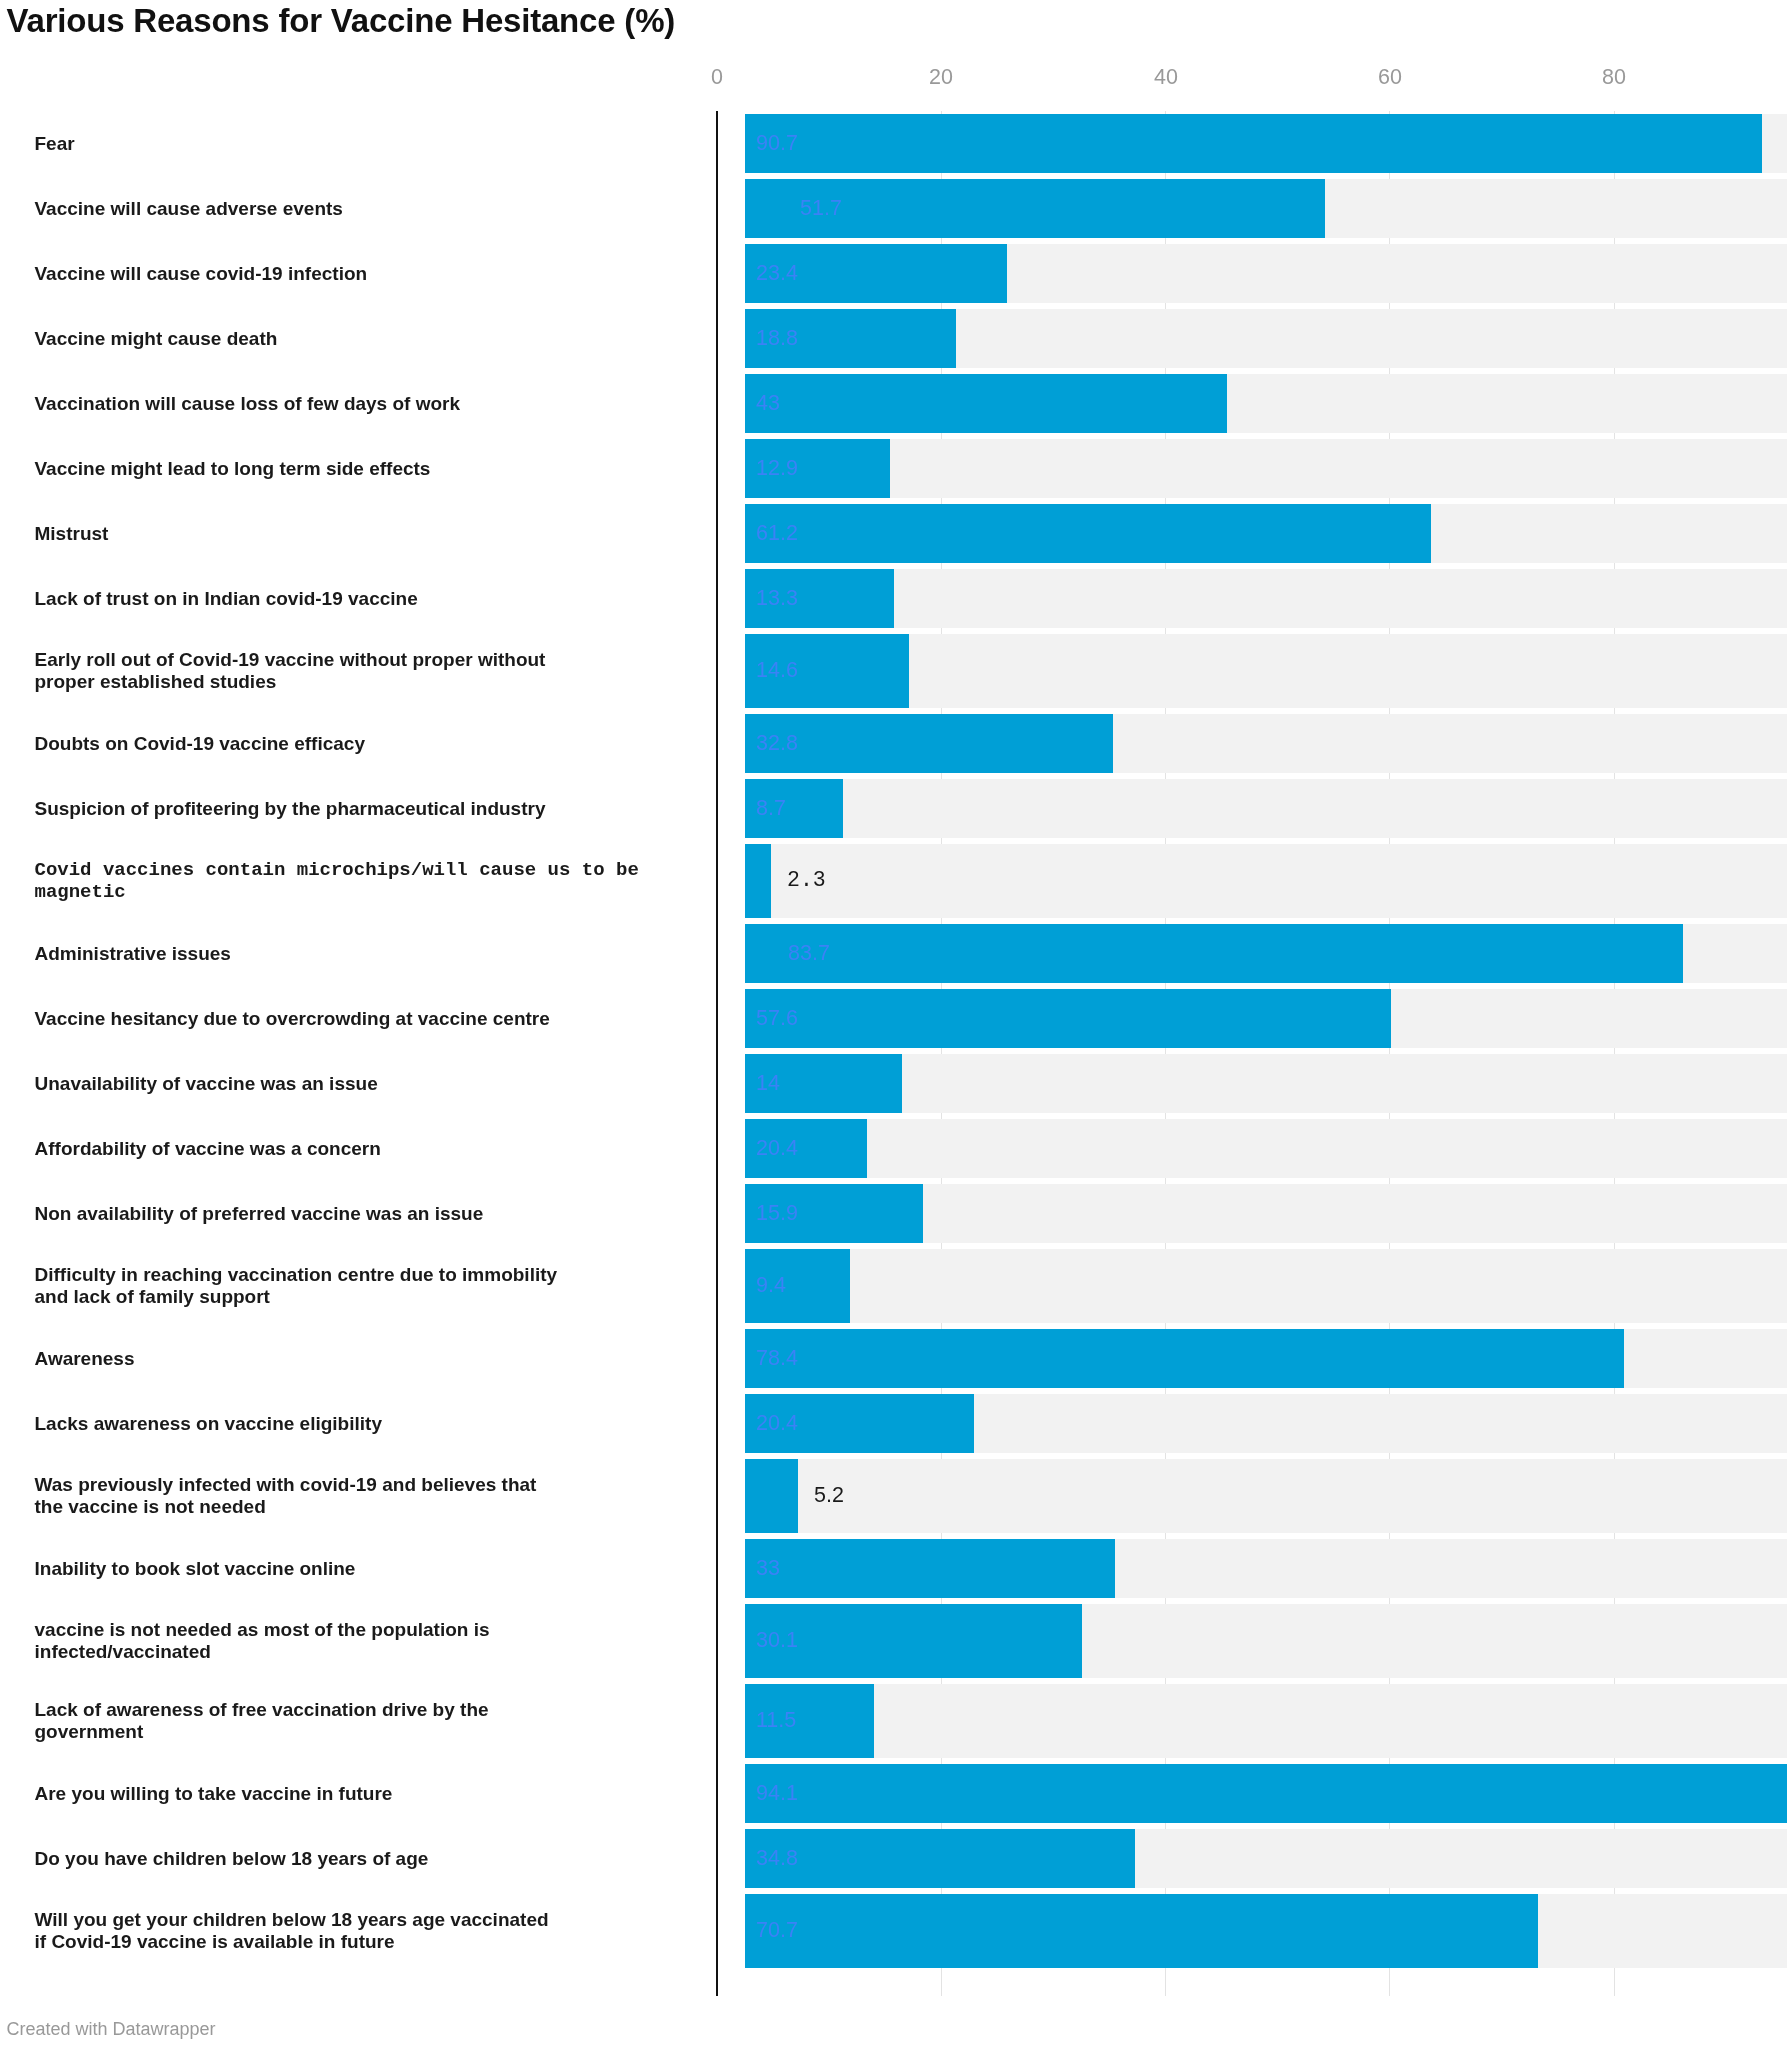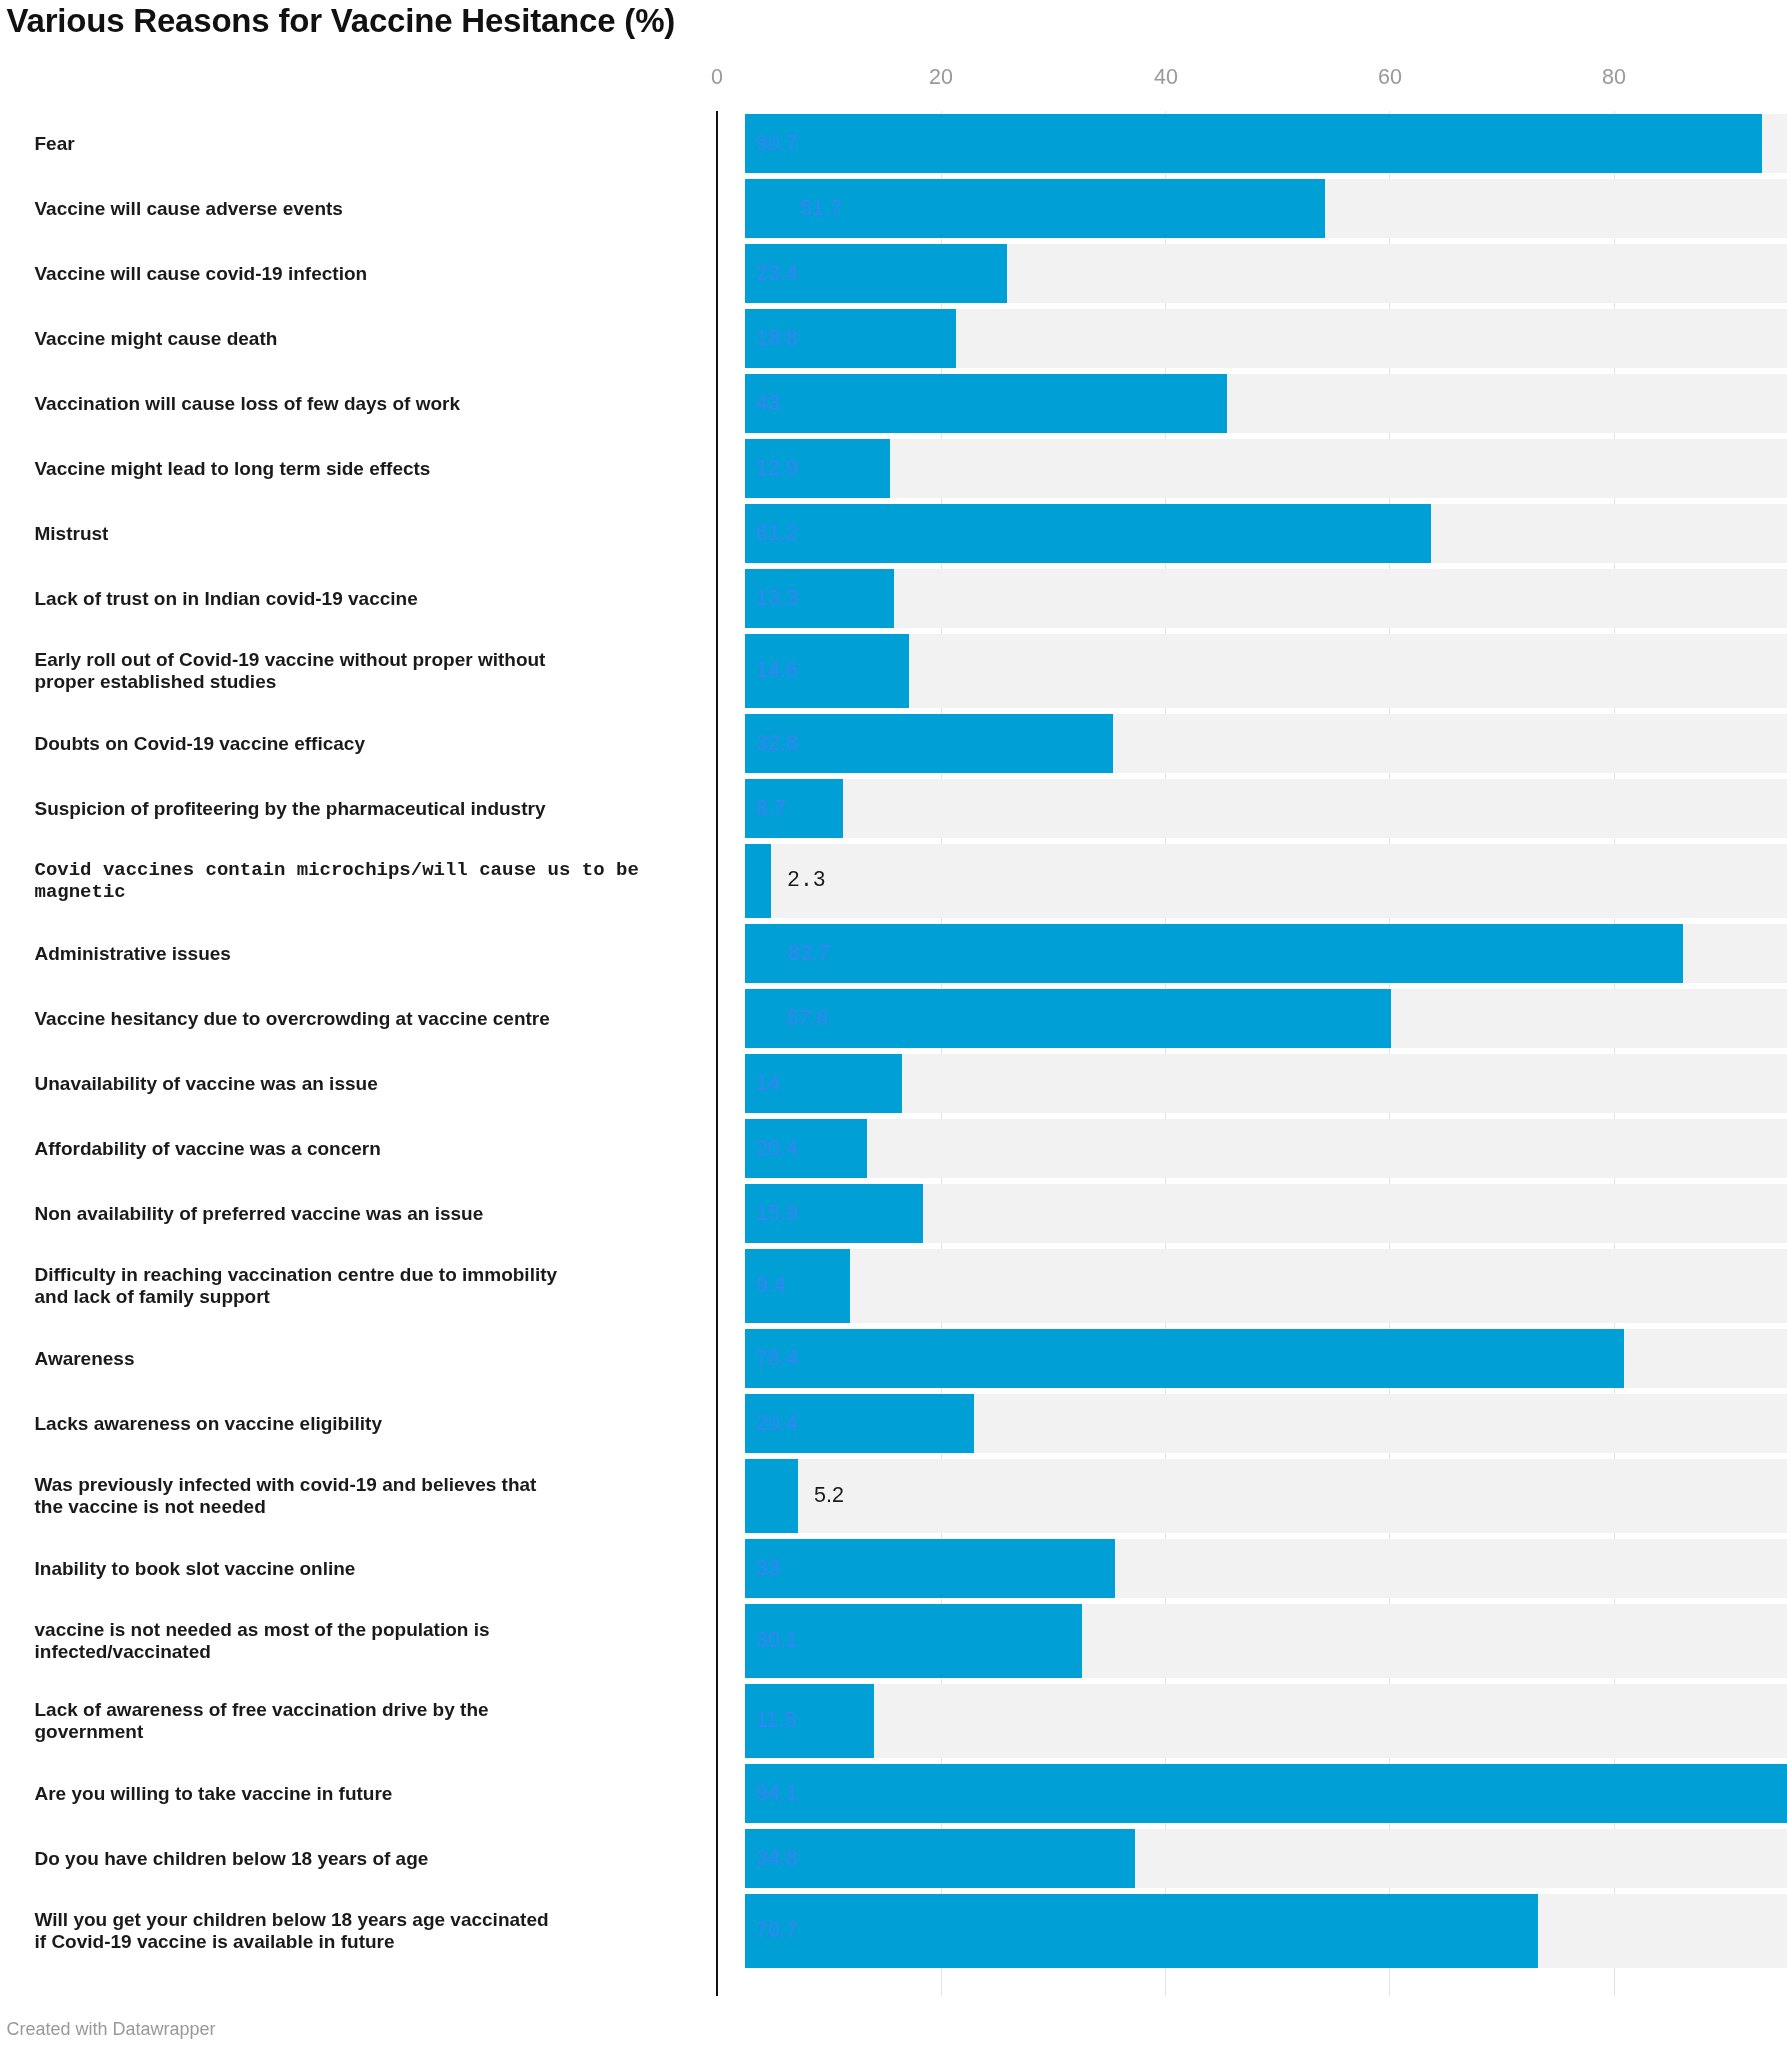--- a/index.html
+++ b/index.html
@@ -224,21 +224,21 @@
       <div class="row" style="height: 65px;">
         <div class="row-label">Administrative issues</div>
         <div class="track"></div>
         <div class="bar" style="width: 938px; background: rgb(0, 159, 214);"></div>
         <div class="bar-value inside" style="left: 760px;">83.7</div>
       </div>
       <div class="row" style="height: 65px;">
         <div class="row-label">Vaccine hesitancy due to overcrowding at vaccine centre</div>
         <div class="track"></div>
         <div class="bar" style="width: 646px; background: rgb(0, 159, 214);"></div>
-        <div class="bar-value inside" style="left: 758px; font-style: italic;">57.6</div>
+        <div class="bar-value inside" style="left: 728px;">57.6</div>
       </div>
       <div class="row" style="height: 65px;">
         <div class="row-label">Unavailability of vaccine was an issue</div>
         <div class="track"></div>
         <div class="bar" style="width: 157px; background: rgb(0, 159, 214);"></div>
         <div class="bar-value inside" style="left: 728px;">14</div>
       </div>
       <div class="row" style="height: 65px;">
         <div class="row-label">Affordability of vaccine was a concern</div>
         <div class="track"></div>

